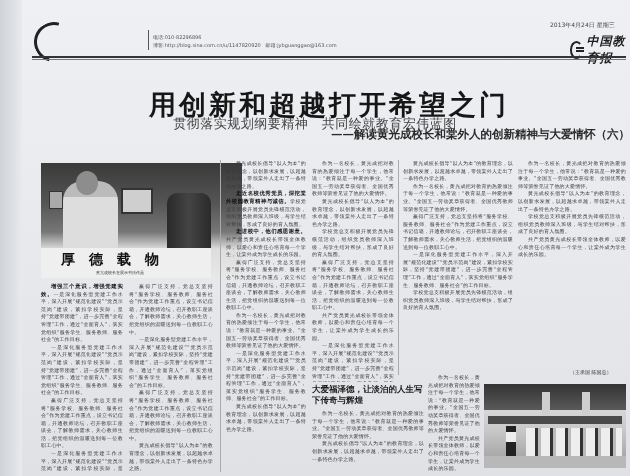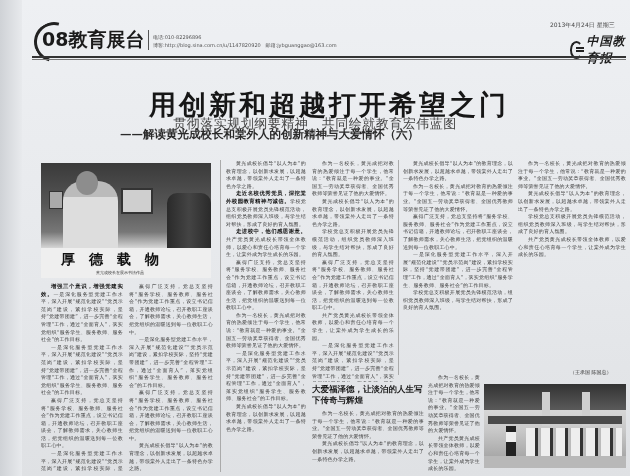--- a/index.html
+++ b/index.html
@@ -14,24 +14,24 @@
   .hdr-date{position:absolute;left:550px;top:21px;font-size:6px;color:#444;white-space:nowrap;}
   .hdr-logo{position:absolute;left:543px;top:33px;display:flex;align-items:center;padding-left:27px;}
   .logo-mark{width:14px;height:14px;border:2px solid #222;border-right-color:transparent;border-radius:50%;margin-right:3px;position:relative;}
   .logo-mark:after{content:"";position:absolute;left:4px;top:4px;width:8px;height:2px;background:#222;box-shadow:0 3px 0 #222;}
   .logo-text{font-family:"DejaVu Serif",serif;font-size:12px;font-weight:bold;color:#1c1c1c;font-style:italic;letter-spacing:1px;}
   .hdr-rule{position:absolute;left:32px;top:56px;width:594px;height:2px;background:#333;}
   .hdr-rule2{position:absolute;left:32px;top:59px;width:594px;height:1px;background:#777;}
   
   .kicker{position:absolute;left:0;top:69px;width:630px;text-align:center;font-size:13px;color:#444;letter-spacing:0.5px;margin-top:46px;}
   .headline{position:absolute;left:14px;top:87px;width:630px;text-align:center;font-size:27px;font-weight:bold;color:#161616;letter-spacing:3px;}
-  .subhead{position:absolute;left:0;top:127px;width:630px;text-align:left;font-family:"DejaVu Serif",serif;font-size:11.5px;font-weight:bold;color:#2a2a2a;}
+  .subhead{position:absolute;left:0;top:127px;width:630px;text-align:right;font-family:"DejaVu Serif",serif;font-size:11.5px;font-weight:bold;color:#2a2a2a;}
   .subhead span{padding-left:120px;}
   
-  .photo1{position:absolute;left:41px;top:163px;width:170px;height:115px;background:linear-gradient(180deg,#3a3a3a 0%,#555 35%,#777 60%,#ddd 75%,#e8e8e8 100%);overflow:hidden;}
+  .photo1{position:absolute;left:41px;top:163px;width:201px;height:115px;background:linear-gradient(180deg,#3a3a3a 0%,#555 35%,#777 60%,#ddd 75%,#e8e8e8 100%);overflow:hidden;}
   .p1-window{position:absolute;left:80px;top:25px;width:28px;height:22px;background:#cfcfcf;border:2px solid #333;}
   .p1-window2{position:absolute;left:8px;top:28px;width:12px;height:16px;background:#aaa;border:1px solid #333;}
   .p1-man{position:absolute;left:22px;top:18px;width:55px;height:72px;background:linear-gradient(180deg,#bbb 0 22%,#ddd 22% 100%);border-radius:20px 20px 4px 4px;}
   .p1-head{position:absolute;left:35px;top:8px;width:22px;height:24px;background:#8d8d8d;border-radius:50%;}
   .p1-people{position:absolute;left:126px;top:30px;width:44px;height:58px;background:linear-gradient(90deg,#2a2a2a,#444,#2a2a2a);border-radius:10px 10px 0 0;}
   .p1-paper{position:absolute;left:0;top:85px;width:170px;height:30px;background:#efefef;}
   .p1-calli{position:absolute;left:20px;top:88px;font-family:"DejaVu Serif",serif;font-weight:bold;font-size:14px;color:#111;letter-spacing:14px;}
   .p1-caption{position:absolute;left:55px;top:107px;font-size:4px;color:#333;white-space:nowrap;}
   
   .col{position:absolute;font-size:5px;line-height:7.6px;color:#3b3b3b;text-align:justify;overflow:hidden;letter-spacing:0.2px;}
@@ -49,21 +49,20 @@
   .p2-ground{position:absolute;left:0;top:72px;width:142px;height:12px;background:#b8b8b8;}
   .p2-teacher{position:absolute;left:22px;top:42px;width:10px;height:30px;background:linear-gradient(180deg,#222 0 20%,#eee 20% 55%,#222 55%);}
 </style>
 </head>
 <body>
 
 <div class="page">
   <div class="leftedge"></div>
 
   <div class="hdr-arc"></div>
-  <div class="hdr-title">08教育展台</div>
   <div class="hdr-divider"></div>
   <div class="hdr-contact">
     <div>电话:010-82296896</div>
     <div><span>博客:http://blog.sina.com.cn/u/1147820920</span>&nbsp;&nbsp;&nbsp;<span>邮箱:jybguanggao@163.com</span></div>
   </div>
   <div class="hdr-date">2013年4月24日  星期三</div>
   <div class="hdr-logo">
     <div class="logo-mark"></div>
     <div class="logo-text">中国教育报</div>
   </div>

